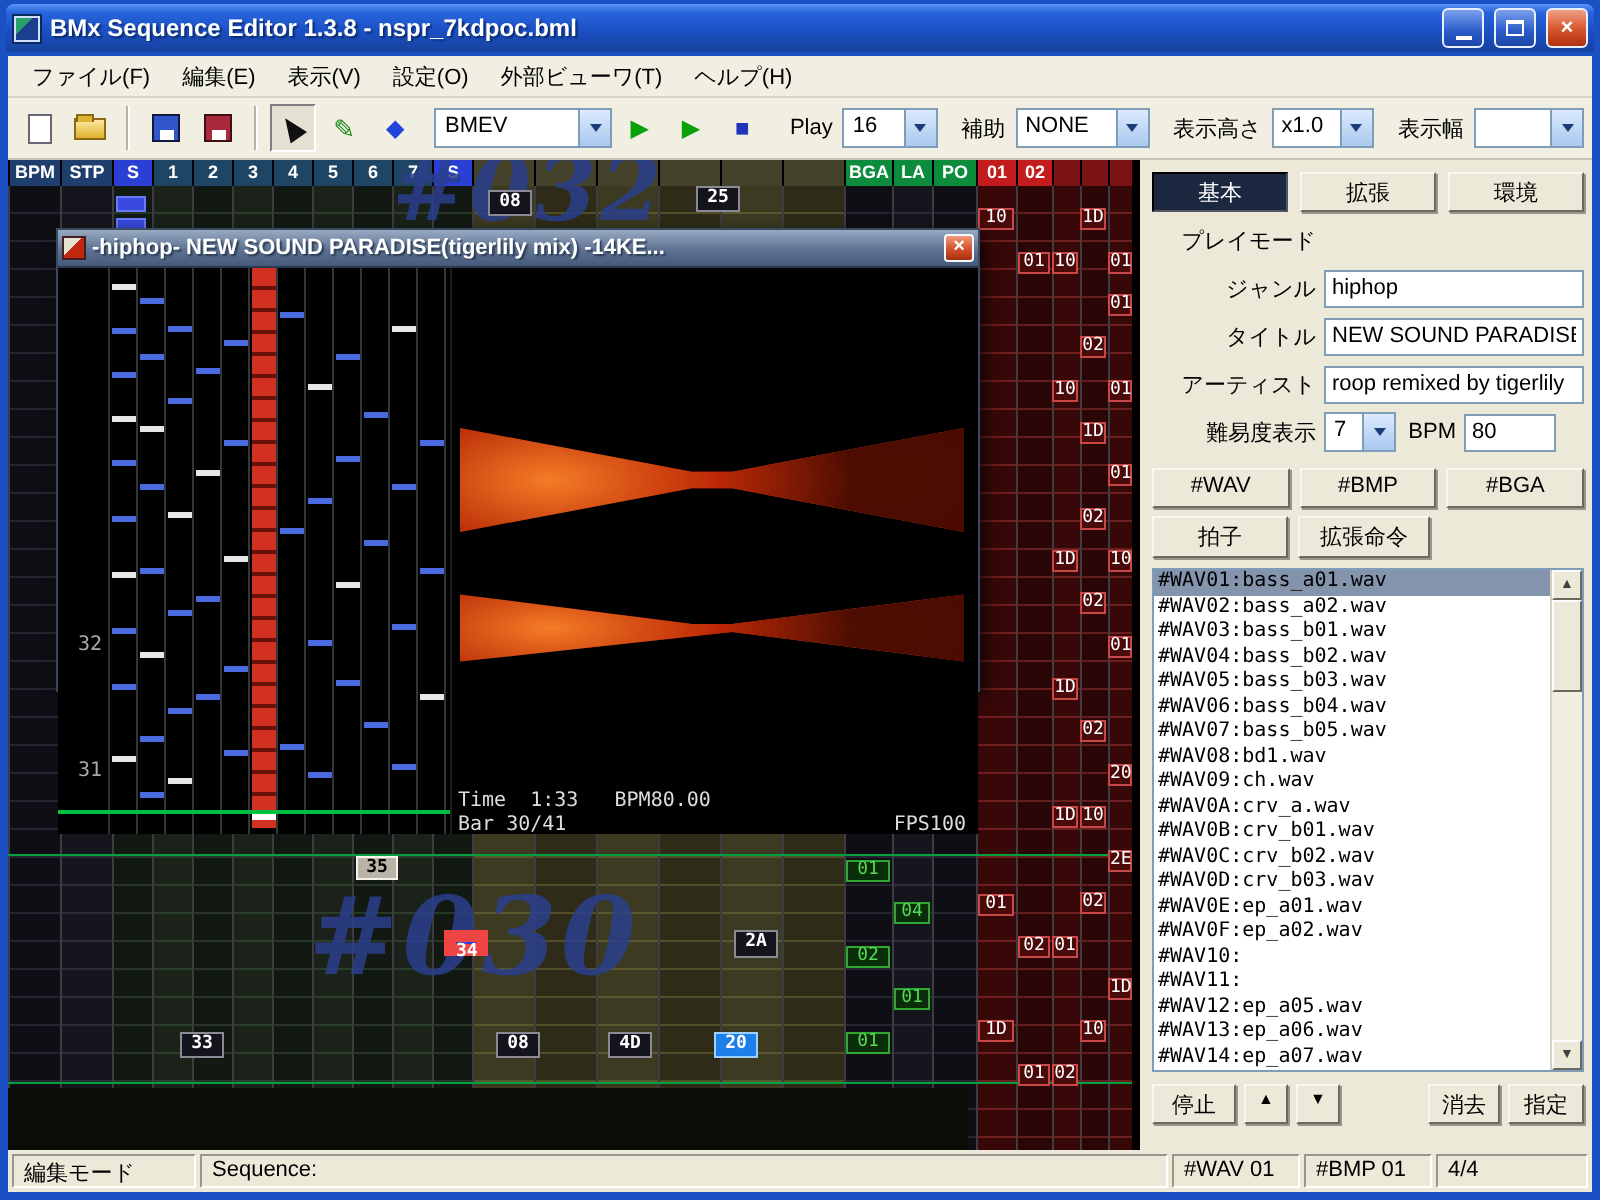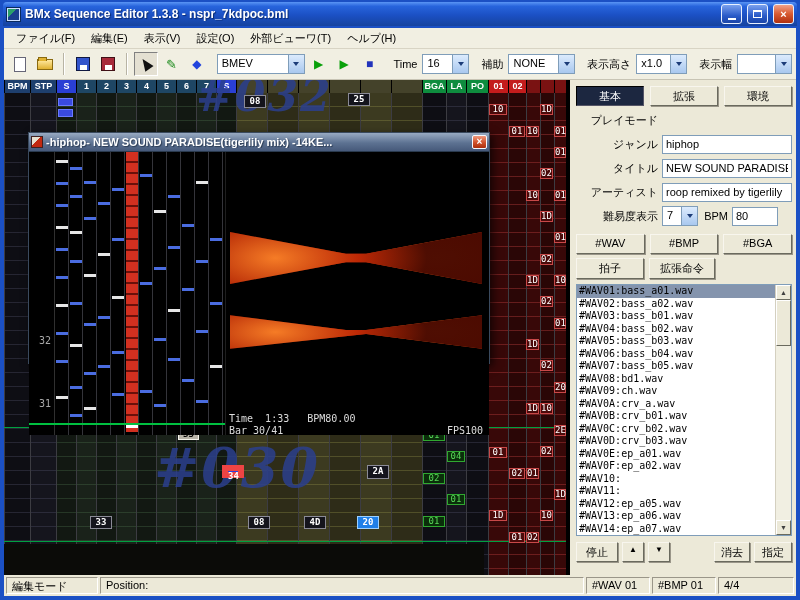--- a/index.html
+++ b/index.html
@@ -58,21 +58,21 @@
   .c-dark{background:#14141c;border:1px solid #8a8a96;line-height:11px;}
   .c-blue{background:#2f3fd9;border:6px solid #ef4444;line-height:11px;}
   .c-sel{background:#1f7fe8;border:1px solid #9cd0ff;line-height:11px;}
   .c-chip{background:#b8b4a8;border:1px solid #f4f2ea;color:#000;line-height:10px;}
   .c-red{background:#4a0a0a;border:1px solid #c84848;line-height:9px;font-weight:normal;}
   .c-green{background:#0a2e0a;border:1px solid #30a830;color:#58d858;line-height:9px;font-weight:normal;}
   .c-noteb{background:#3a4adf;border:1px solid #6a7aff;}
   .c-line{background:#00a040;border:none;}
   .c-strip{background:#0b0b08;border:none;z-index:2;}
   
-  .pw{position:absolute;left:28px;top:132px;width:462px;height:232px;z-index:50;border:1px solid #3a4a5e;background:#0c4a6e;box-shadow:3px 3px 8px rgba(0,0,0,.65);}
+  .pw{position:absolute;left:28px;top:114px;width:462px;height:232px;z-index:50;border:1px solid #3a4a5e;background:#0c4a6e;box-shadow:3px 3px 8px rgba(0,0,0,.65);}
   .pw-title{height:18px;background:linear-gradient(180deg,#98aac2 0%,#5d7292 55%,#46597a 100%);display:flex;align-items:center;gap:3px;padding:0 2px;}
   .pw-icon{width:12px;height:12px;background:linear-gradient(135deg,#e8e0d0 0 45%,#c22810 45% 100%);border:1px solid #402020;}
   .pw-title-text{flex:1;color:#fff;font-weight:bold;font-size:11px;white-space:nowrap;overflow:hidden;text-shadow:1px 1px 1px #2a3a52;}
   .pw-close{width:15px;height:14px;border:1px solid #f4f8ff;border-radius:2px;background:linear-gradient(180deg,#f0997e,#d0512a 55%,#aa2e0c);
     color:#fff;font:bold 10px "Liberation Sans",sans-serif;line-height:12px;text-align:center;}
   .pw-body{position:relative;height:284px;background:#000;border-top:1px solid #2a3a4e;overflow:hidden;}
   .pw-ruler{position:absolute;left:0;top:0;bottom:0;width:26px;border-right:1px solid #303030;}
   .pw-bar{position:absolute;right:3px;color:#a8a8a8;font:10px "DejaVu Sans Mono",monospace;}
   .pw-roll{position:absolute;left:26px;top:0;bottom:0;width:170px;background-image:repeating-linear-gradient(90deg,transparent 0 13px,#34343a 13px 14px);}
   .note{position:absolute;}
@@ -176,21 +176,21 @@
       </div>
       <div class="tbtn">
           <span class="g-play">▶</span>
         </div>
       <div class="tbtn">
           <span class="g-play">▶</span>
         </div>
       <div class="tbtn">
           <span class="g-stop">■</span>
         </div>
-      <span class="tlabel">Time</span>
+      <span class="tlabel">Play</span>
       <div class="combo" style="width:48px;">
         <span class="val">16</span>
           <span class="drop">
             <i></i>
           </span>
       </div>
       <span class="tlabel">補助</span>
       <div class="combo" style="width:68px;">
         <span class="val">NONE</span>
           <span class="drop">
@@ -401,21 +401,21 @@
           <div class="btn w22">▼</div>
           <div class="spacer"></div>
           <div class="btn w36">消去</div>
           <div class="btn w38">指定</div>
         </div>
       </div>
     </div>
 
     <div class="statusbar">
       <span class="seg seg-mode">編集モード</span>
-      <span class="seg seg-pos">Position:</span>
+      <span class="seg seg-pos">Sequence:</span>
       <span class="seg seg-wav">#WAV 01</span>
       <span class="seg seg-bmp">#BMP 01</span>
       <span class="seg seg-meter">4/4</span>
     </div>
   </div>
 
   <div class="pw">
     <div class="pw-title">
       <div class="pw-icon"></div>
       <div class="pw-title-text">-hiphop- NEW SOUND PARADISE(tigerlily mix) -14KE...</div>

